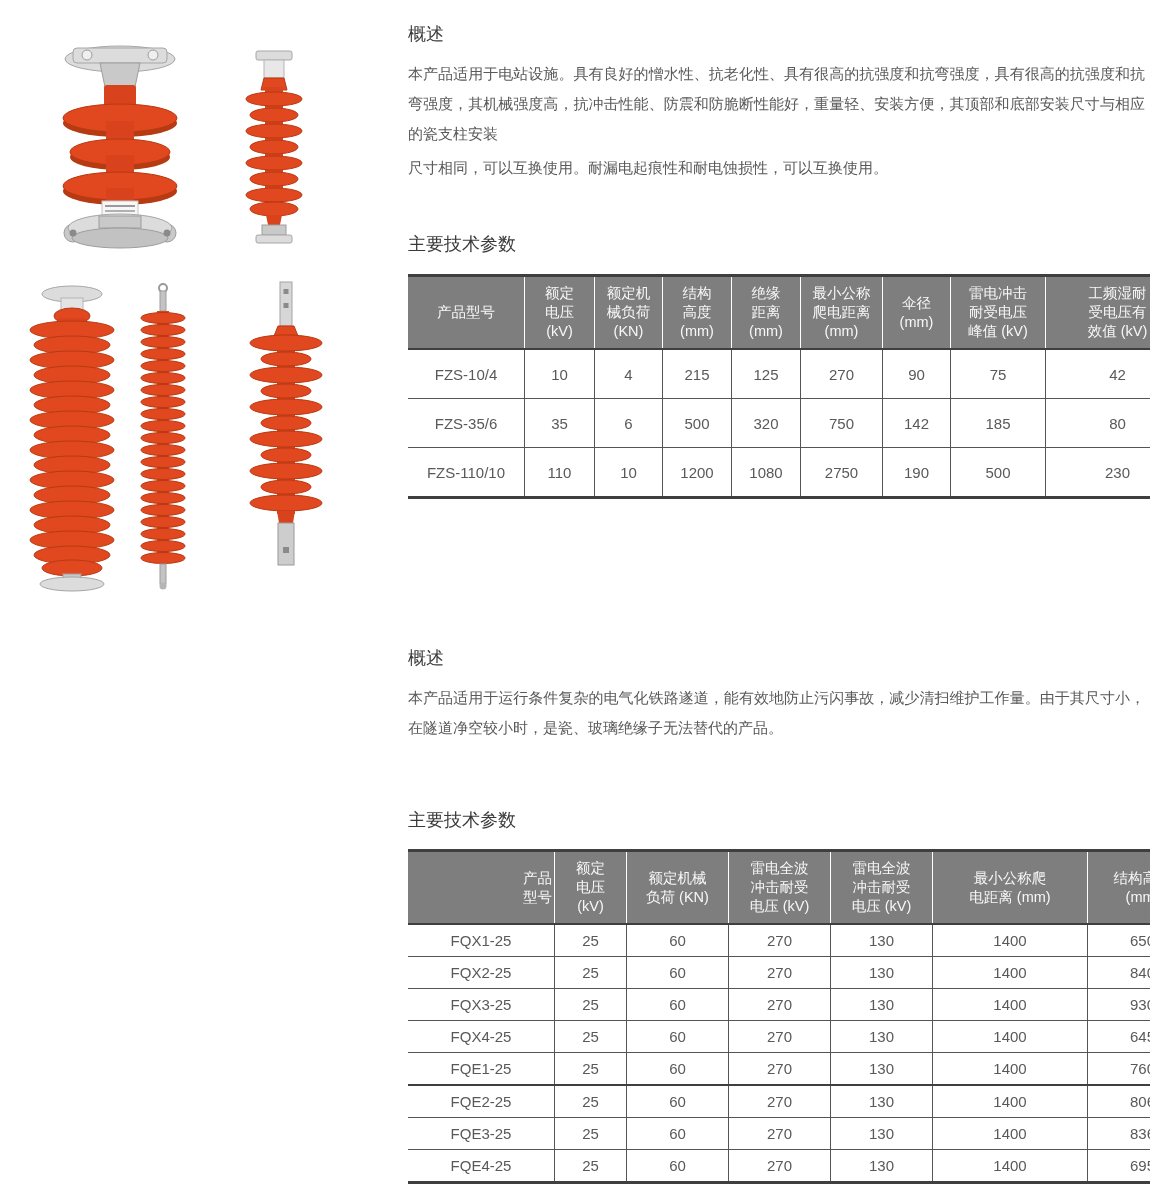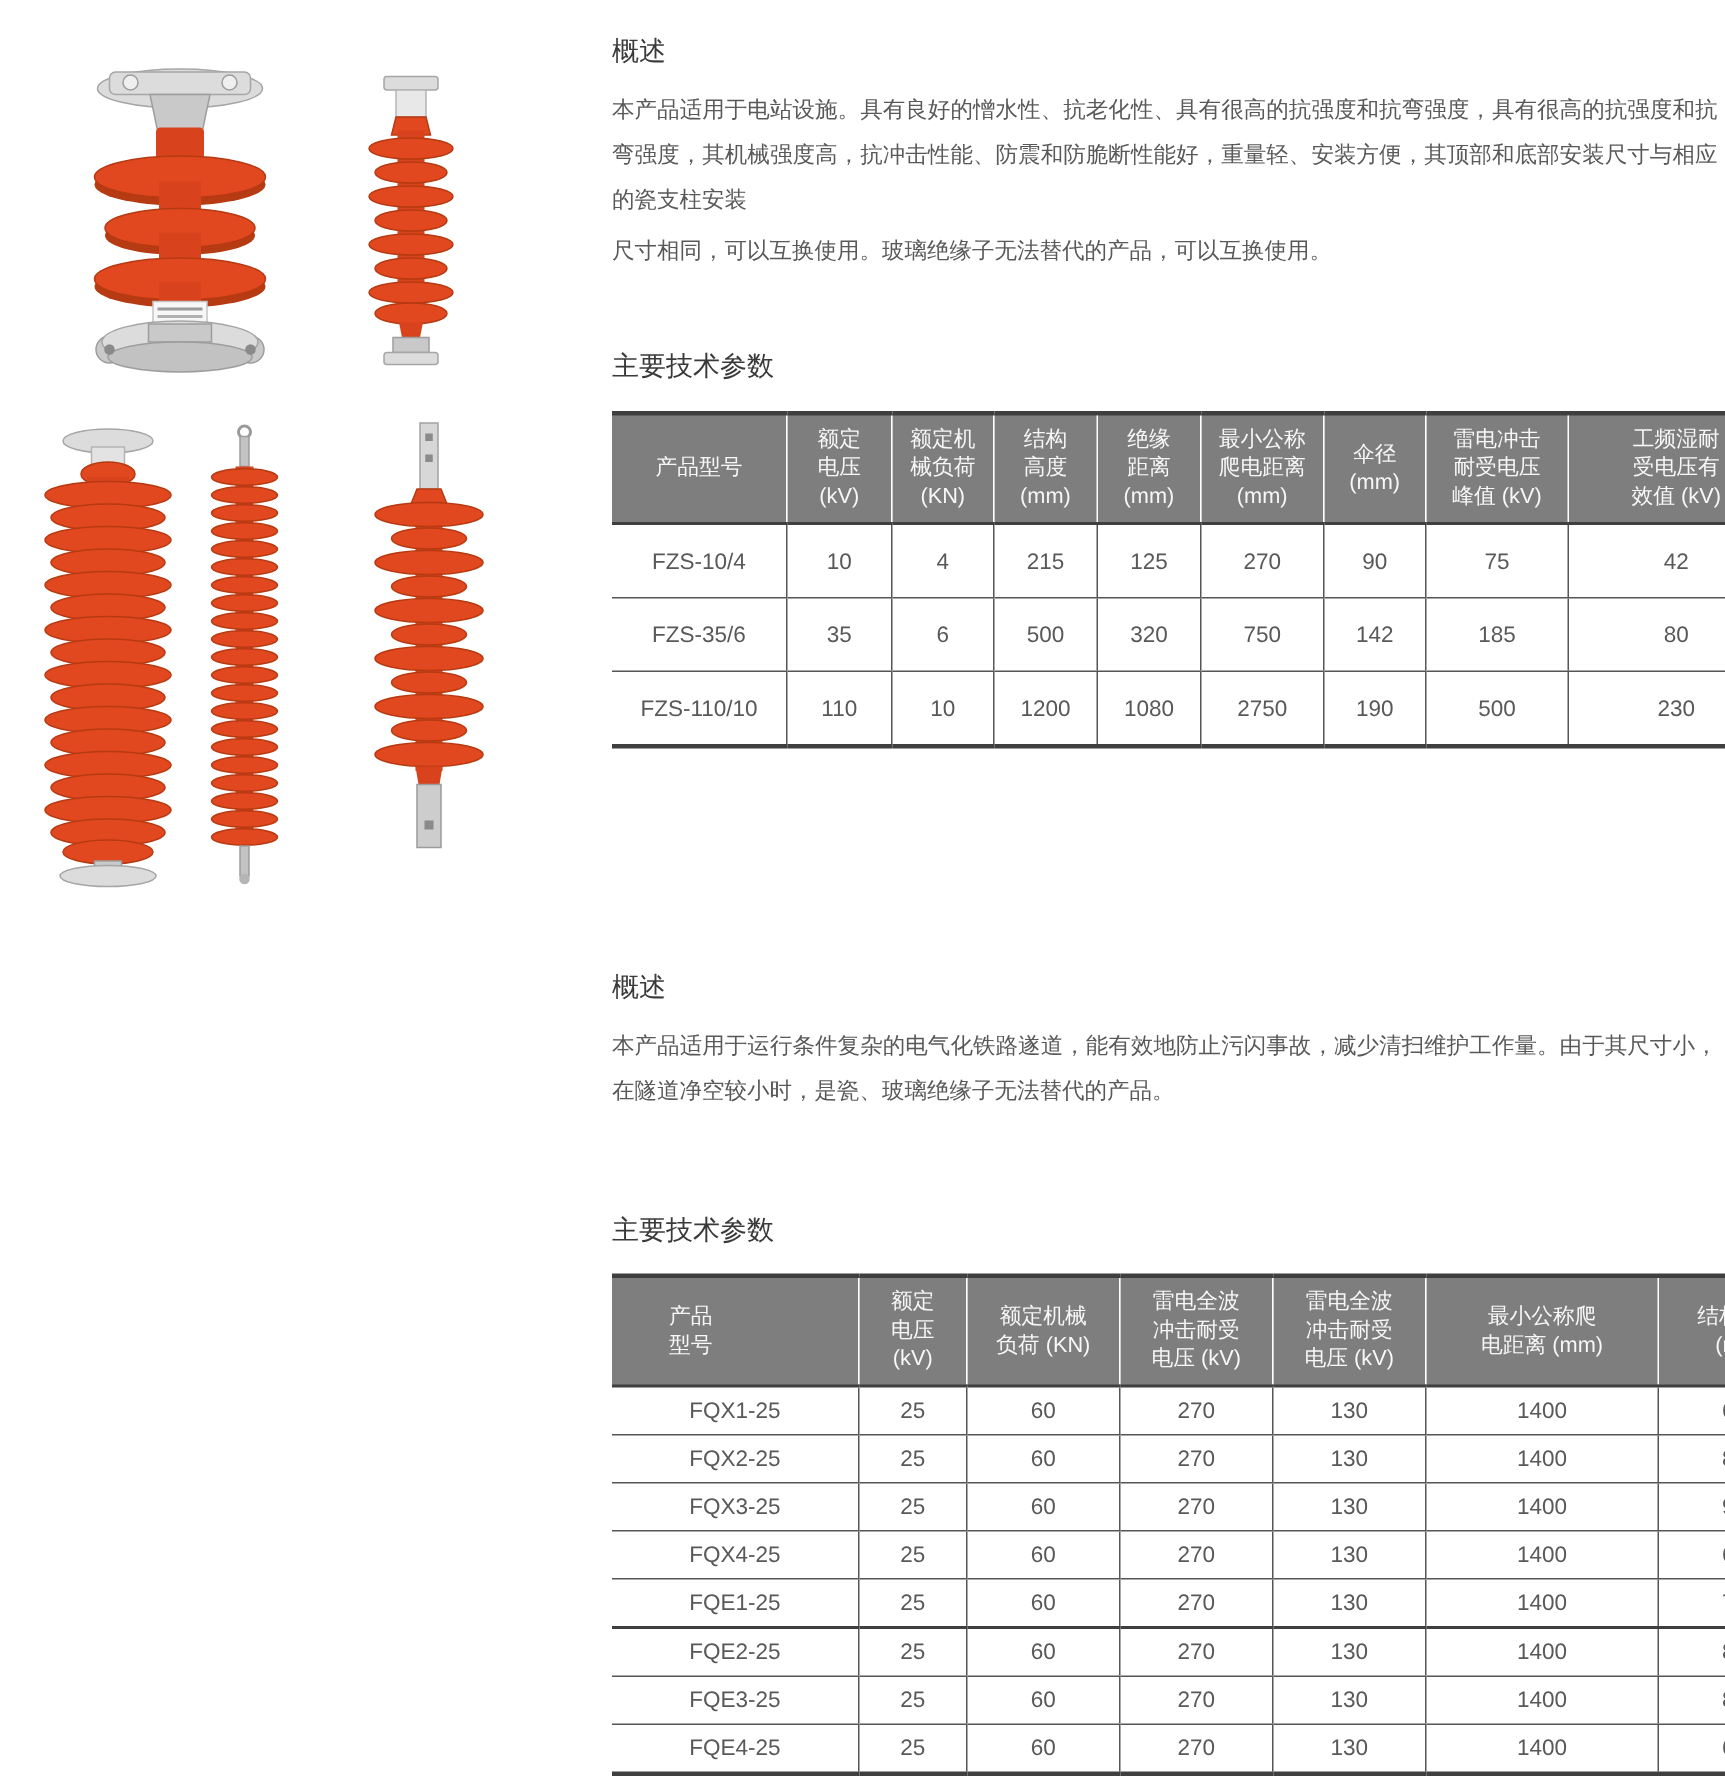--- a/index.html
+++ b/index.html
@@ -59,21 +59,21 @@
   td{
     color:var(--body-text,#595959);text-align:center;padding:0 2px;
     border-left:1px solid var(--table-border-mid,#555555);
     border-bottom:1px solid var(--table-border-mid,#555555);
   }
   td:first-child{border-left:none;}
   #table1 td{height:48px;}
   #table2 td{height:31px;}
   tbody tr:last-child td{border-bottom:3px solid var(--table-border-dark,#3f3f3f);}
   #table2 tbody tr:nth-child(5) td{border-bottom:2px solid var(--table-border-dark,#3f3f3f);}
-  #table2 th:first-child{text-align:left;padding-left:38px;}
+  #table2 th:first-child{text-align:right;padding-left:20px;}
   #table1 th:nth-child(1){width:112px;}
   #table1 th:nth-child(2){width:65px;}
   #table1 th:nth-child(3){width:63px;}
   #table1 th:nth-child(4){width:64px;}
   #table1 th:nth-child(5){width:64px;}
   #table1 th:nth-child(6){width:77px;}
   #table1 th:nth-child(7){width:63px;}
   #table1 th:nth-child(8){width:90px;}
   #table1 th:nth-child(9){width:139px;}
   #table2 th:nth-child(1){width:124px;}
@@ -224,21 +224,21 @@
         <rect class="hole" x="37" y="268" width="6" height="6"></rect>
       </svg>
     </figure>
 
   </aside>
 
   <main class="content">
 
     <h2 class="h-ov1">概述</h2>
     <p class="para">本产品适用于电站设施。具有良好的憎水性、抗老化性、具有很高的抗强度和抗弯强度，具有很高的抗强度和抗弯强度，其机械强度高，抗冲击性能、防震和防脆断性能好，重量轻、安装方便，其顶部和底部安装尺寸与相应的瓷支柱安装</p>
-    <p class="para para-2">尺寸相同，可以互换使用。玻璃绝缘子无法替代的产品，可以互换使用。</p>
+    <p class="para para-2">尺寸相同，可以互换使用。耐漏电起痕性和耐电蚀损性，可以互换使用。</p>
 
     <h2 class="h-pr1">主要技术参数</h2>
     <table id="table1">
       <thead>
           <tr>
             <th>产品型号</th>
             <th>额定
 电压
 (kV)</th>
             <th>额定机

